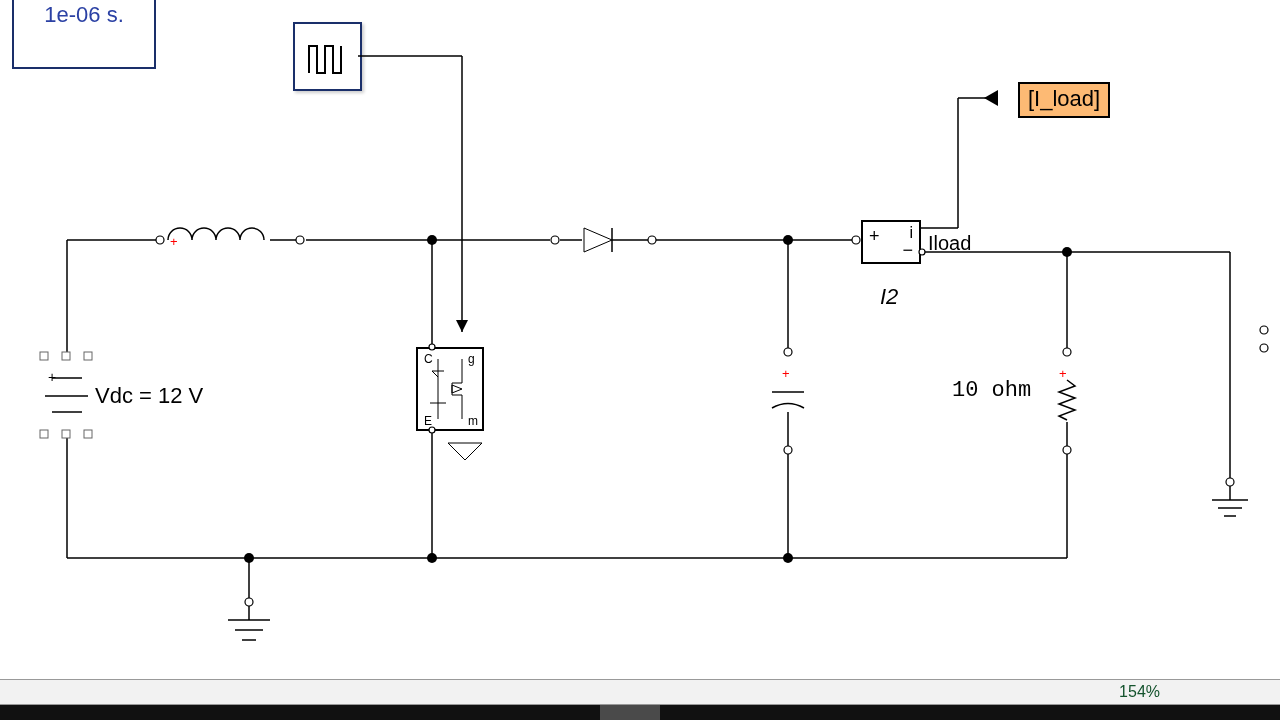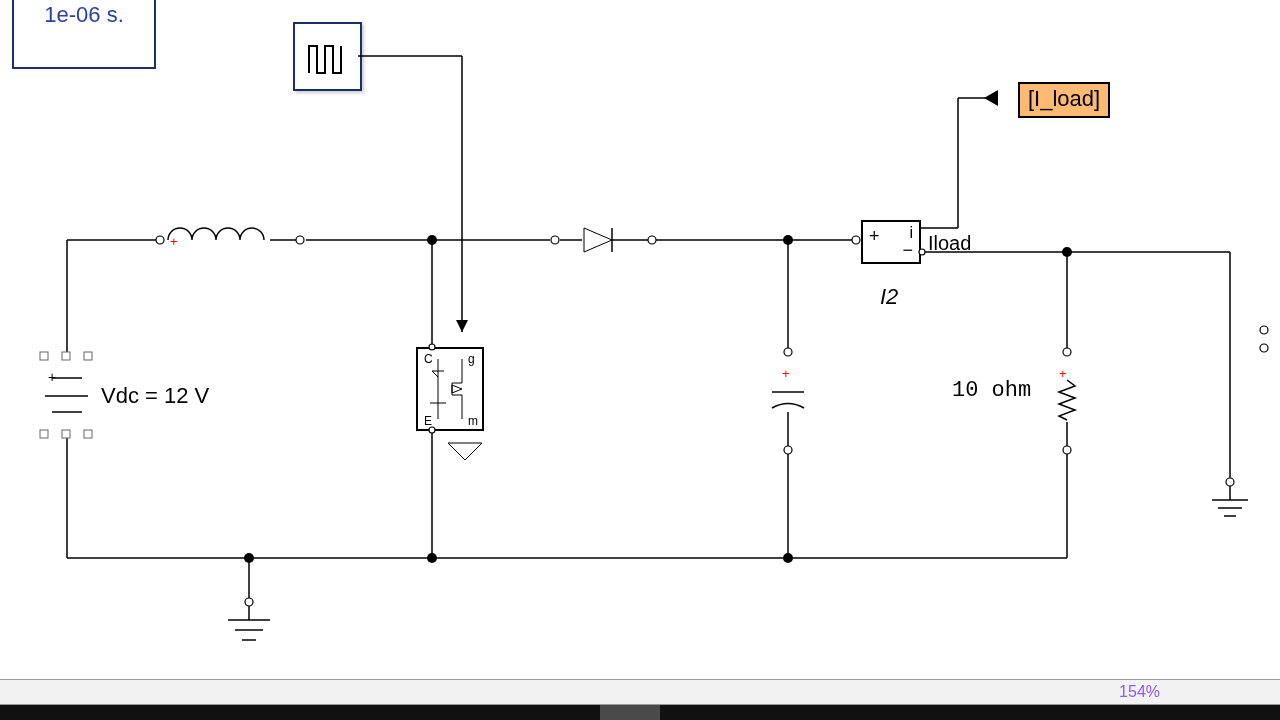--- a/index.html
+++ b/index.html
@@ -67,35 +67,35 @@
   }
   .node { fill: #000; }
   .port { fill: #fff; stroke: #000; stroke-width: 1.2; }
   .wire { stroke: #000; fill: none; stroke-width: 1.5; }
   .red { fill: #f00; font-size: 13px; font-family: sans-serif; }
   .label {
     position: absolute;
     font-size: 20px;
     color: #000;
   }
-  .vdc-label { left: 95px; top: 383px; font-size: 22px; margin-left: 6px; }
+  .vdc-label { left: 95px; top: 383px; font-size: 22px; }
   .ohm-label { left: 952px; top: 378px; font-size: 22px; font-family: Liberation Mono, monospace; }
   .i2-label { left: 880px; top: 284px; font-size: 22px; font-style: italic; }
   .iload-out { left: 928px; top: 232px; font-size: 20px; }
   .selected-handle { fill: #fff; stroke: #666; stroke-width: 1; }
   .statusbar {
     position: absolute;
     bottom: 15px;
     left: 0; right: 0;
     border-top: 1px solid #999;
     border-bottom: 1px solid #999;
     height: 24px;
     background: #f2f2f2;
     font-size: 16px;
-    color: #8b5cf6;
+    color: #14532d;
     text-align: right;
     padding-right: 120px;
     line-height: 24px;
   }
   .bottomstrip {
     position: absolute;
     bottom: 0; left: 0; right: 0;
     height: 15px;
     background: #111;
   }

